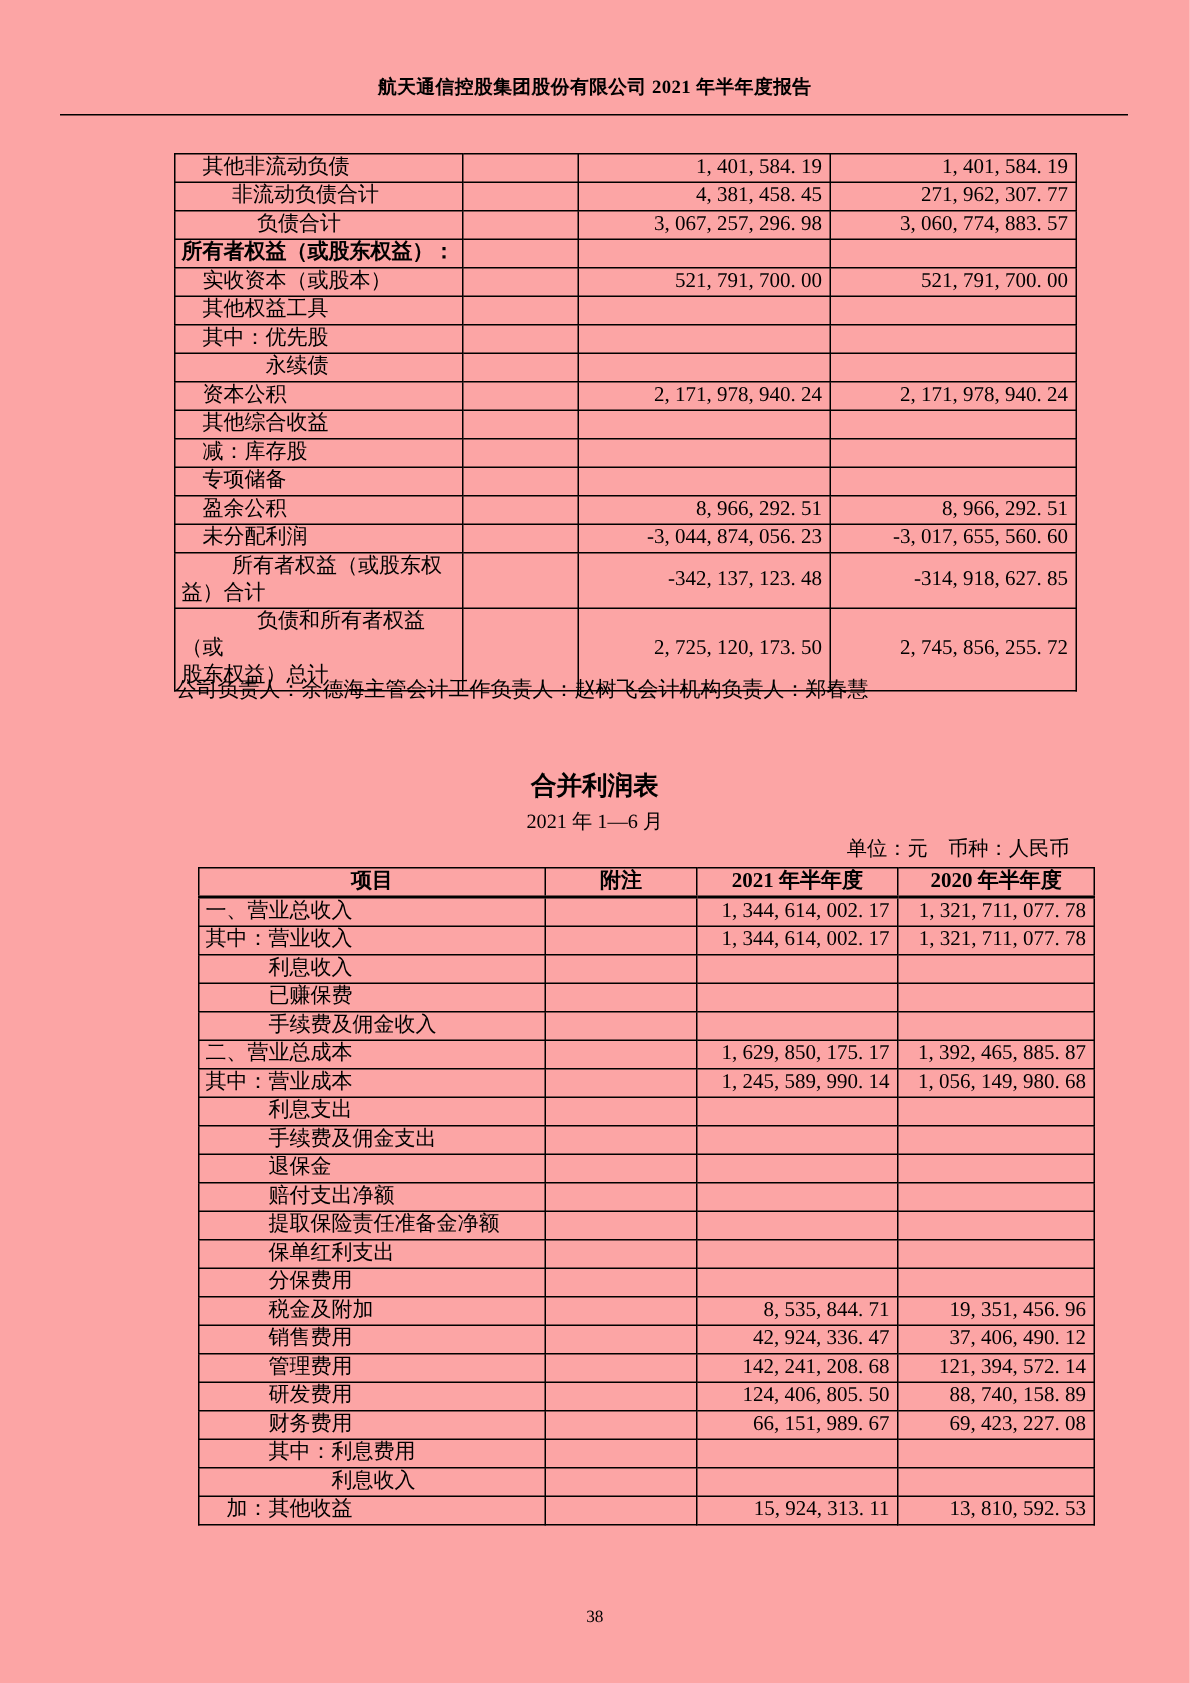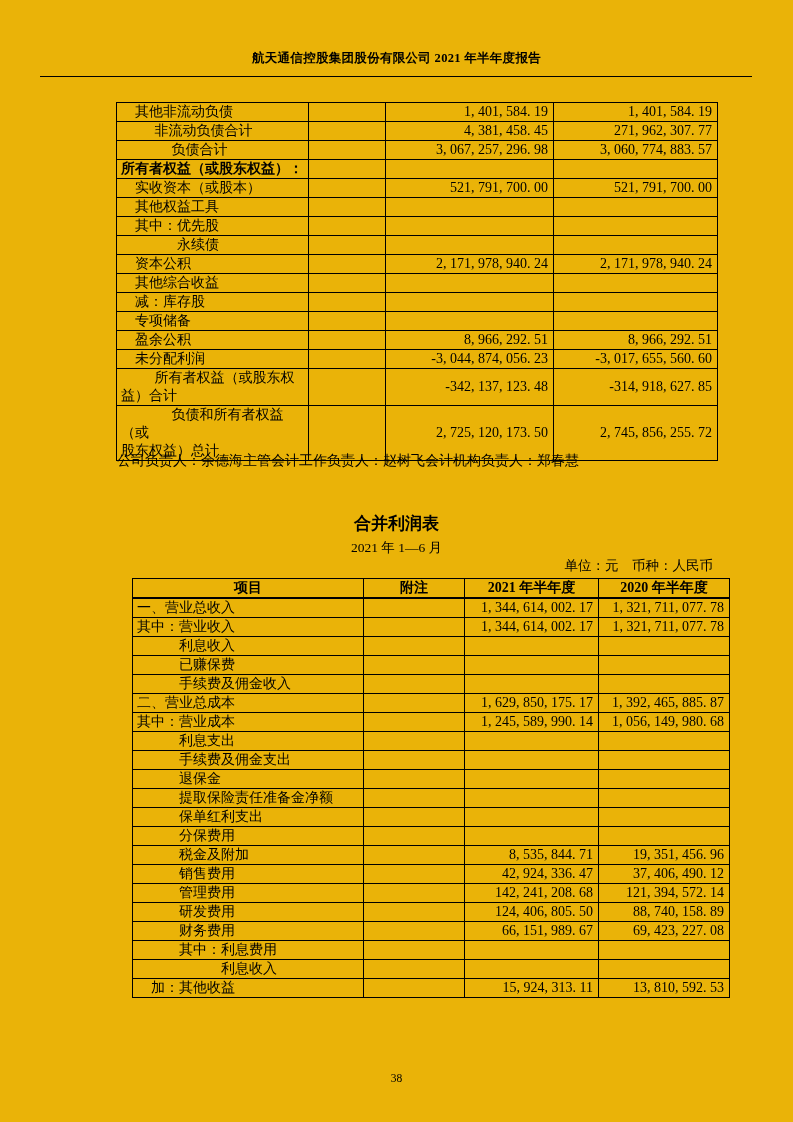--- a/index.html
+++ b/index.html
@@ -4,21 +4,21 @@
 <style>
   html, body { margin: 0; padding: 0; }
   body {
     width: 793px; height: 1122px;
     background: #ffffff;
     color: #000000;
     font-family: "Liberation Serif", "DejaVu Serif", serif;
     position: relative;
     overflow: hidden;
   }
-  .page { position: absolute; inset: 0; background: #eab308; }
+  .page { position: absolute; inset: 0; background: #fca5a5; }
 
   .header-title {
     position: absolute; top: 50px; left: 0; width: 100%;
     text-align: center; font-size: 12.5px; font-weight: bold;
     letter-spacing: 0.3px;
   }
   .header-rule {
     position: absolute; top: 76px; left: 40px; width: 712px;
     border-top: 1.5px solid #000;
   }
@@ -259,20 +259,26 @@
           <td class="num"></td>
           <td class="num"></td>
         </tr>
         <tr>
           <td class="label" style="text-indent: 3em;">退保金</td>
           <td class="note"></td>
           <td class="num"></td>
           <td class="num"></td>
         </tr>
         <tr>
+          <td class="label" style="text-indent: 3em;">赔付支出净额</td>
+          <td class="note"></td>
+          <td class="num"></td>
+          <td class="num"></td>
+        </tr>
+        <tr>
           <td class="label" style="text-indent: 3em;">提取保险责任准备金净额</td>
           <td class="note"></td>
           <td class="num"></td>
           <td class="num"></td>
         </tr>
         <tr>
           <td class="label" style="text-indent: 3em;">保单红利支出</td>
           <td class="note"></td>
           <td class="num"></td>
           <td class="num"></td>

